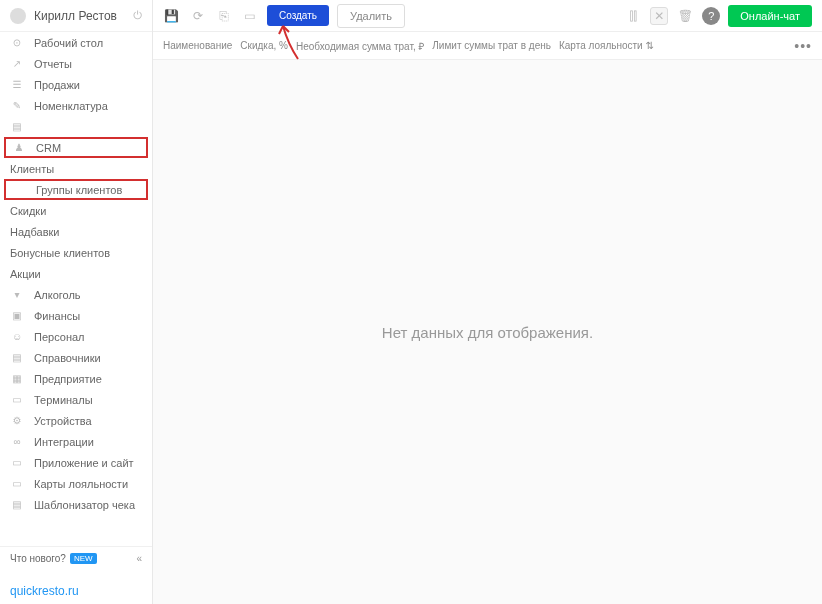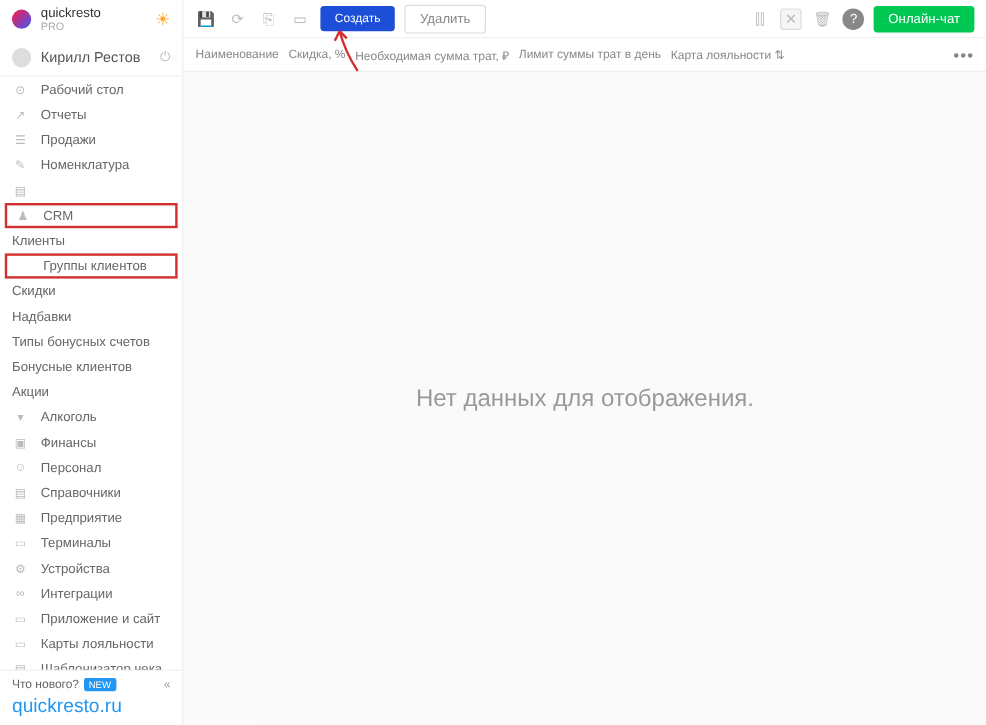--- a/index.html
+++ b/index.html
@@ -19,51 +19,43 @@
 .sb-nav { flex: 1; overflow-y: auto; }
 .nav-item { display: flex; align-items: center; height: 21px; padding: 0 10px; cursor: pointer; color: #666; font-size: 11px; }
 .nav-icon { width: 14px; height: 14px; margin-right: 10px; display: flex; align-items: center; justify-content: center; color: #bbb; font-size: 10px; }
 .nav-sub { }
 .nav-highlight { border: 2px solid #d32f2f; margin: 0 4px; padding: 0 6px; }
 .nav-highlight.nav-sub { padding-left: 30px; }
 .sb-footer { padding: 6px 10px; border-top: 1px solid #f0f0f0; }
 .whatsnew { display: flex; align-items: center; font-size: 10px; color: #666; }
 .new-badge { background: #2196f3; color: #fff; font-size: 8px; padding: 1px 4px; border-radius: 2px; margin-left: 4px; }
 .collapse-icon { margin-left: auto; color: #999; }
-.qr-link { font-size: 16px; color: #2196f3; margin-top: 4px; }
+.qr-link { font-size: 12px; color: #2196f3; margin-top: 20px; }
 .main { flex: 1; display: flex; flex-direction: column; background: #fafafa; }
 .toolbar { display: flex; align-items: center; height: 32px; padding: 0 10px; background: #fff; border-bottom: 1px solid #eee; gap: 8px; }
 .tb-icon { width: 18px; height: 18px; display: flex; align-items: center; justify-content: center; color: #bbb; cursor: pointer; font-size: 12px; }
 .btn-primary { background: #1d4ed8; color: #fff; border: none; padding: 5px 12px; border-radius: 3px; font-size: 10px; cursor: pointer; }
 .btn-secondary { background: #fff; color: #888; border: 1px solid #ddd; padding: 5px 12px; border-radius: 3px; font-size: 11px; cursor: pointer; }
 .tb-spacer { flex: 1; }
 .btn-green { background: #00c853; color: #fff; border: none; padding: 5px 12px; border-radius: 3px; font-size: 11px; cursor: pointer; }
 .help-icon { width: 18px; height: 18px; border-radius: 50%; background: #888; color: #fff; display: flex; align-items: center; justify-content: center; font-size: 11px; }
 .col-headers { display: flex; align-items: center; height: 28px; padding: 0 10px; background: #fff; border-bottom: 1px solid #eee; gap: 8px; font-size: 10px; color: #888; }
 .col-header { cursor: pointer; white-space: nowrap; }
 .col-spacer { flex: 1; }
 .more-icon { color: #888; cursor: pointer; font-size: 14px; letter-spacing: 1px; }
 .content { flex: 1; display: flex; align-items: center; justify-content: center; background: #fafafa; }
-.empty-msg { color: #999; font-size: 20px; }
+.empty-msg { color: #999; font-size: 15px; }
 .arrow { position: absolute; left: 278px; top: 24px; pointer-events: none; }
 .tb-icon.boxed { border: 1px solid #ddd; border-radius: 3px; padding: 2px; background: #f5f5f5; }
 </style>
 </head>
 <body>
 
 <div class="app">
   <div class="sidebar">
-    <div class="sb-header">
-      <div class="logo"></div>
-      <div class="brand">
-        <span class="brand-name">quickresto</span>
-        <span class="brand-sub">PRO</span>
-      </div>
-      <span class="sun-icon">☀</span>
-    </div>
     <div class="sb-user">
       <div class="avatar"></div>
       <span class="user-name">Кирилл Рестов</span>
       <span class="power-icon">⏻</span>
     </div>
     <div class="sb-nav" id="nav">
         <div class="nav-item">
           <span class="nav-icon">⊙</span>
           <span>Рабочий стол</span>
         </div>
@@ -90,23 +82,20 @@
           <span>Клиенты</span>
         </div>
         <div class="nav-item nav-sub nav-highlight">
           <span>Группы клиентов</span>
         </div>
         <div class="nav-item nav-sub">
           <span>Скидки</span>
         </div>
         <div class="nav-item nav-sub">
           <span>Надбавки</span>
-        </div>
-        <div class="nav-item nav-sub">
-          <span>Типы бонусных счетов</span>
         </div>
         <div class="nav-item nav-sub">
           <span>Бонусные клиентов</span>
         </div>
         <div class="nav-item nav-sub">
           <span>Акции</span>
         </div>
         <div class="nav-item">
           <span class="nav-icon">▾</span>
           <span>Алкоголь</span>

